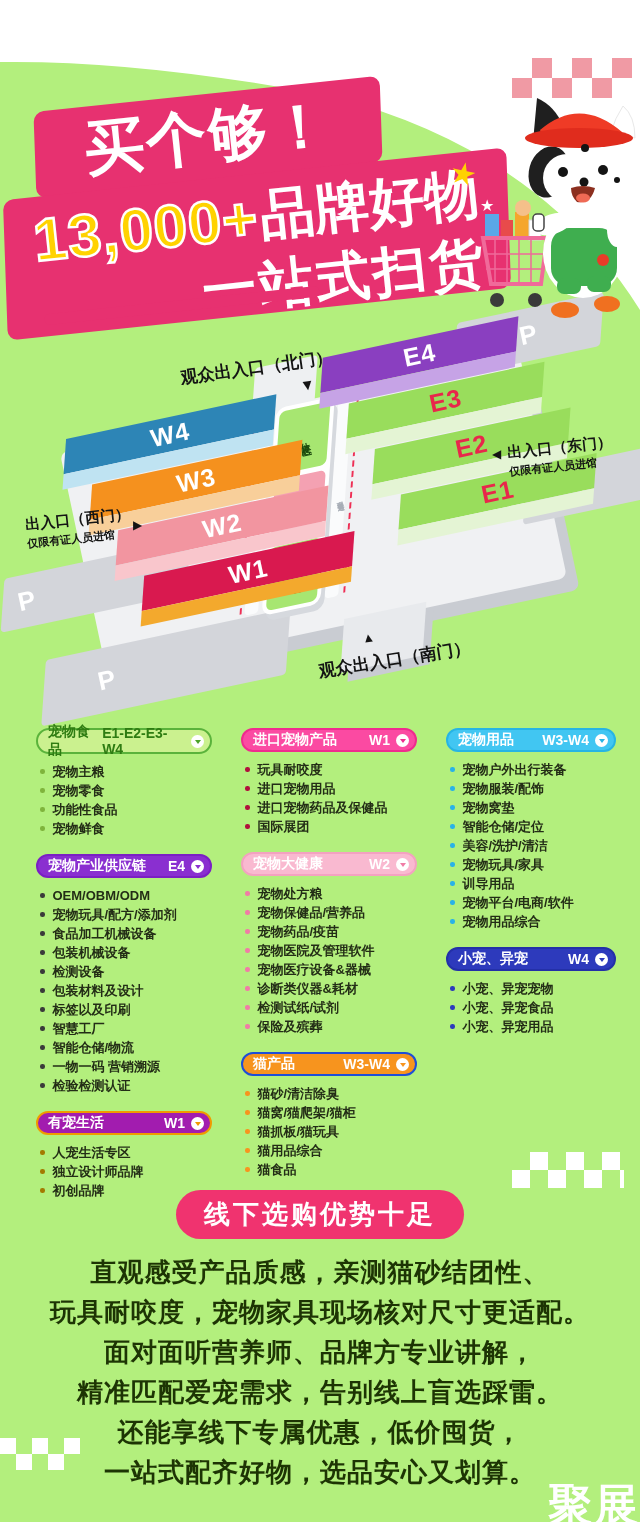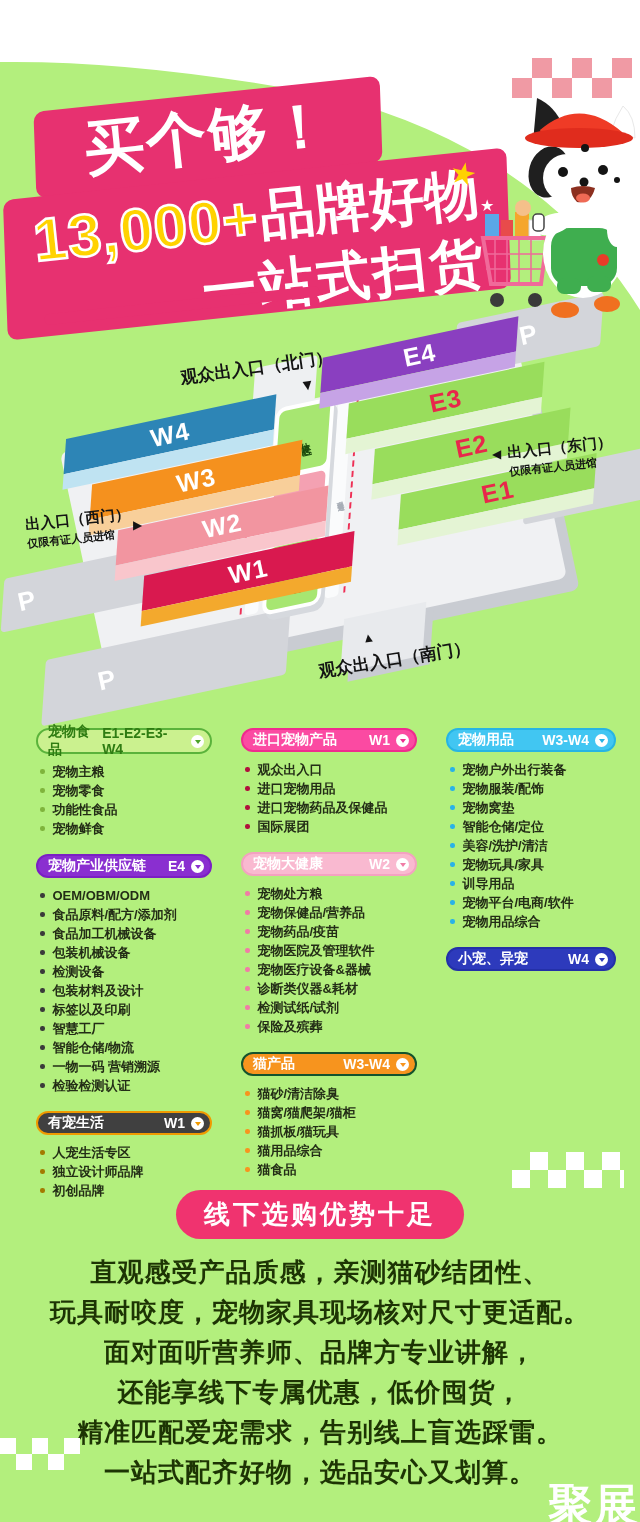--- a/index.html
+++ b/index.html
@@ -92,30 +92,30 @@
   .dd::after{content:"";border:3.5px solid transparent;border-top:4.5px solid #777;margin-top:4px;}
   .items{list-style:none;margin:8px 0 0 0;padding:0 0 0 4px;}
   .item{display:flex;align-items:center;font-size:13px;font-weight:700;color:#232d16;line-height:19px;}
   .item::before{content:"";width:4.5px;height:4.5px;border-radius:50%;display:inline-block;margin-right:8px;flex:none;background:#555;}
   .theme-food .pill{background:#cbf18f;border:2px solid #5ab33b;color:#2e7c12;height:26px;}
   .theme-food .dd::after{border-top-color:#4aa32a;}
   .theme-food .item::before{background:#7fb43c;}
   .theme-supply .pill{background:#8a2fd0;border:2px solid #7b1fc4;color:#fff;}
   .theme-supply .dd::after{border-top-color:#8a2fd0;}
   .theme-supply .item::before{background:#3a3a3a;}
-  .theme-life .pill{background:#404040;border:2px solid #f09a00;color:#fff;}
+  .theme-life .pill{background:#a21caf;border:2px solid #f09a00;color:#fff;}
   .theme-life .dd::after{border-top-color:#f09a00;}
   .theme-life .item::before{background:#a37a00;}
   .theme-import .pill{background:#fb4aa2;border:2px solid #ef2b8e;color:#fff;}
   .theme-import .dd::after{border-top-color:#ef2b8e;}
   .theme-import .item::before{background:#b0103c;}
   .theme-health .pill{background:#f9b9d0;border:2px solid #f3a2c0;color:#fff;}
   .theme-health .dd::after{border-top-color:#f07ca6;}
   .theme-health .item::before{background:#f07ca6;}
-  .theme-cat .pill{background:#f7941e;border:2px solid #14532d;color:#fff;}
+  .theme-cat .pill{background:#f7941e;border:2px solid #1d4ed8;color:#fff;}
   .theme-cat .dd::after{border-top-color:#f7941e;}
   .theme-cat .item::before{background:#f7941e;}
   .theme-supplies .pill{background:#41c6f2;border:2px solid #27b4e4;color:#fff;}
   .theme-supplies .dd::after{border-top-color:#27b4e4;}
   .theme-supplies .item::before{background:#29b2e8;}
   .theme-exotic .pill{background:#2d3abc;border:2px solid #2330a8;color:#fff;}
   .theme-exotic .dd::after{border-top-color:#2d3abc;}
   .theme-exotic .item::before{background:#2d3abc;}
 
   
@@ -288,21 +288,21 @@
         <div class="cat-section theme-supply">
           <div class="pill">
             <span class="pill-title">宠物产业供应链</span>
             <span class="pill-right">
               <span class="pill-hall">E4</span>
               <span class="dd"></span>
             </span>
           </div>
           <ul class="items">
             <li class="item">OEM/OBM/ODM</li>
-            <li class="item">食品原料/配方/添加剂</li>
+            <li class="item">宠物玩具/配方/添加剂</li>
             <li class="item">食品加工机械设备</li>
             <li class="item">包装机械设备</li>
             <li class="item">检测设备</li>
             <li class="item">包装材料及设计</li>
             <li class="item">标签以及印刷</li>
             <li class="item">智慧工厂</li>
             <li class="item">智能仓储/物流</li>
             <li class="item">一物一码 营销溯源</li>
             <li class="item">检验检测认证</li>
           </ul>
@@ -325,21 +325,21 @@
     <div class="col col-1">
         <div class="cat-section theme-import">
           <div class="pill">
             <span class="pill-title">进口宠物产品</span>
             <span class="pill-right">
               <span class="pill-hall">W1</span>
               <span class="dd"></span>
             </span>
           </div>
           <ul class="items">
-            <li class="item">观众出入口</li>
+            <li class="item">玩具耐咬度</li>
             <li class="item">进口宠物用品</li>
             <li class="item">进口宠物药品及保健品</li>
             <li class="item">国际展团</li>
           </ul>
         </div>
         <div class="cat-section theme-health">
           <div class="pill">
             <span class="pill-title">宠物大健康</span>
             <span class="pill-right">
               <span class="pill-hall">W2</span>
@@ -396,32 +396,37 @@
           </ul>
         </div>
         <div class="cat-section theme-exotic">
           <div class="pill">
             <span class="pill-title">小宠、异宠</span>
             <span class="pill-right">
               <span class="pill-hall">W4</span>
               <span class="dd"></span>
             </span>
           </div>
+          <ul class="items">
+            <li class="item">小宠、异宠宠物</li>
+            <li class="item">小宠、异宠食品</li>
+            <li class="item">小宠、异宠用品</li>
+          </ul>
         </div>
       </div>
   </div>
 
   <div class="checker checker-right"></div>
   <div class="badge-wrap">
     <span class="badge">线下选购优势十足</span>
   </div>
   <div id="bottom-lines">
       <div class="bottom-line">直观感受产品质感，亲测猫砂结团性、</div>
       <div class="bottom-line">玩具耐咬度，宠物家具现场核对尺寸更适配。</div>
       <div class="bottom-line">面对面听营养师、品牌方专业讲解，</div>
+      <div class="bottom-line">精准匹配爱宠需求，告别线上盲选踩雷。</div>
       <div class="bottom-line">还能享线下专属优惠，低价囤货，</div>
-      <div class="bottom-line">精准匹配爱宠需求，告别线上盲选踩雷。</div>
       <div class="bottom-line">一站式配齐好物，选品安心又划算。</div>
     </div>
   <div class="checker checker-bottomleft"></div>
   <div class="watermark">聚展</div>
 
 </div>
 
 </body></html>

